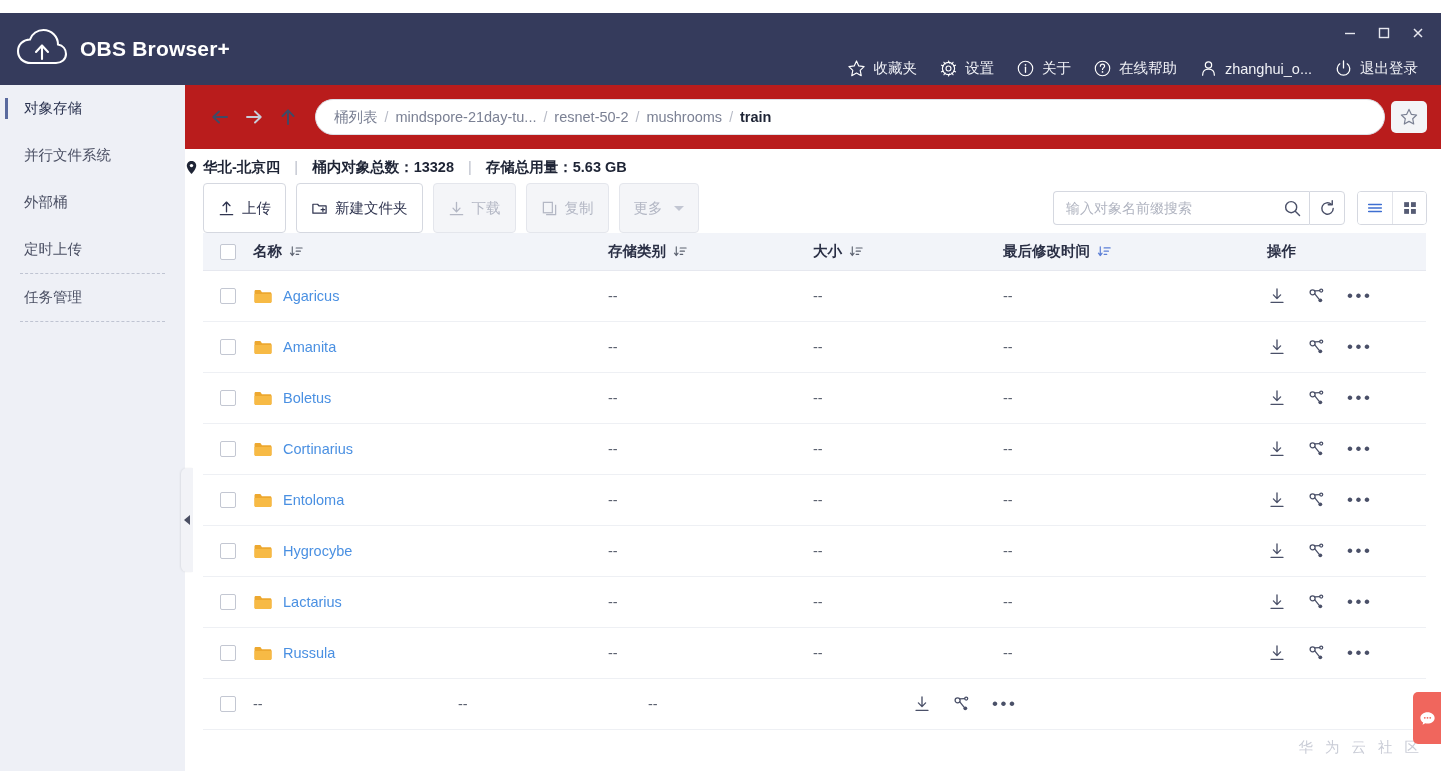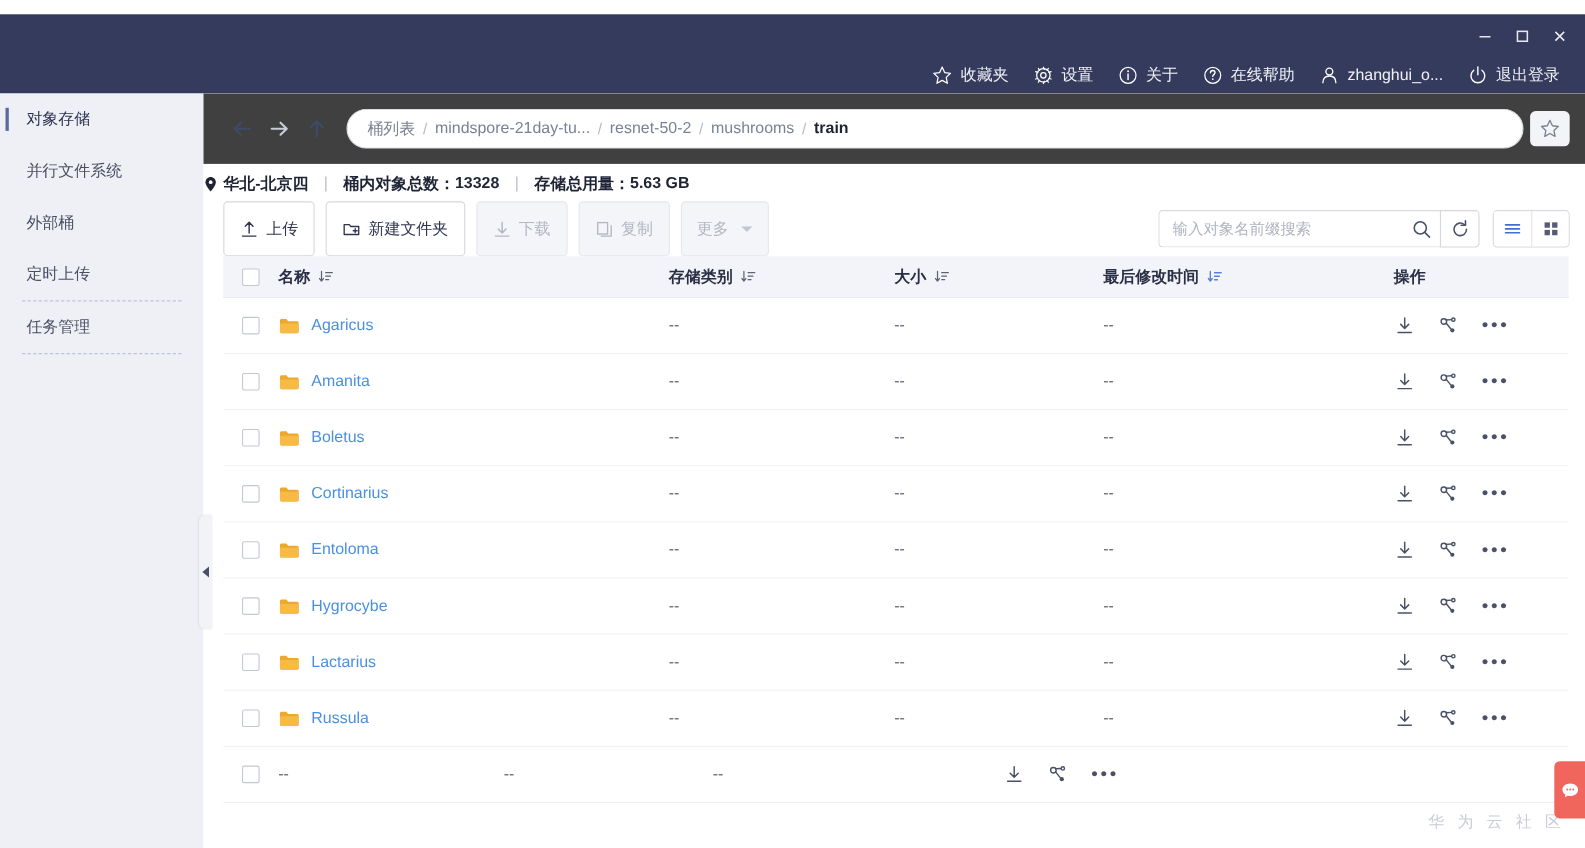--- a/index.html
+++ b/index.html
@@ -102,21 +102,21 @@
 
   
   .main {
     position: absolute; left: 185px; top: 85px; width: 1256px; height: 686px;
     background: #ffffff;
   }
 
   .nav-bar {
     position: absolute; left: 0; top: 0; width: 1256px; height: 64px;
     display: flex; align-items: center; padding: 0 14px 0 18px;
-    background: #404040;
+    background: #b91c1c;
   }
   .nav-arrow {
     width: 34px; height: 34px; display: flex; align-items: center; justify-content: center;
     cursor: pointer; color: #3f4a66;
   }
   .nav-arrow.disabled { color: #c8ccd8; cursor: default; }
   .crumb-box {
     flex: 1; height: 36px; margin-left: 10px; margin-right: 6px;
     border: 1px solid #dcdfe6; border-radius: 18px;
     display: flex; align-items: center; padding: 0 18px;
@@ -238,20 +238,27 @@
     cursor: pointer; z-index: 8;
   }
 </style>
 </head>
 <body>
 
 <div id="app">
 
 
   <div class="header">
+    <div class="logo-wrap">
+      <svg class="cloud-logo" viewBox="0 0 52 42" fill="none">
+        <path d="M15 35 C7 35 2 30 2 23 C2 16.5 7.5 11.5 14 11.5 C16 5.5 21.5 2 27.5 2 C35.5 2 42 8.5 42 16.5 C47 17.5 50 21.5 50 26 C50 31.5 45.5 35 40 35 Z" stroke="#ffffff" stroke-width="2.1" fill="none"></path>
+        <path d="M26 31 L26 19 M26 17.5 L20 24 M26 17.5 L32 24" stroke="#ffffff" stroke-width="2.1" fill="none" stroke-linecap="round" stroke-linejoin="round"></path>
+      </svg>
+      <span class="app-title">OBS Browser+</span>
+    </div>
 
     <div class="win-controls">
       <div class="win-btn">
         <svg width="14" height="14" viewBox="0 0 14 14">
           <path d="M2 7.5 H12" stroke="currentColor" stroke-width="1.4"></path>
         </svg>
       </div>
       <div class="win-btn">
         <svg width="14" height="14" viewBox="0 0 14 14">
           <rect x="2.5" y="2.5" width="9" height="9" stroke="currentColor" stroke-width="1.4" fill="none"></rect>

